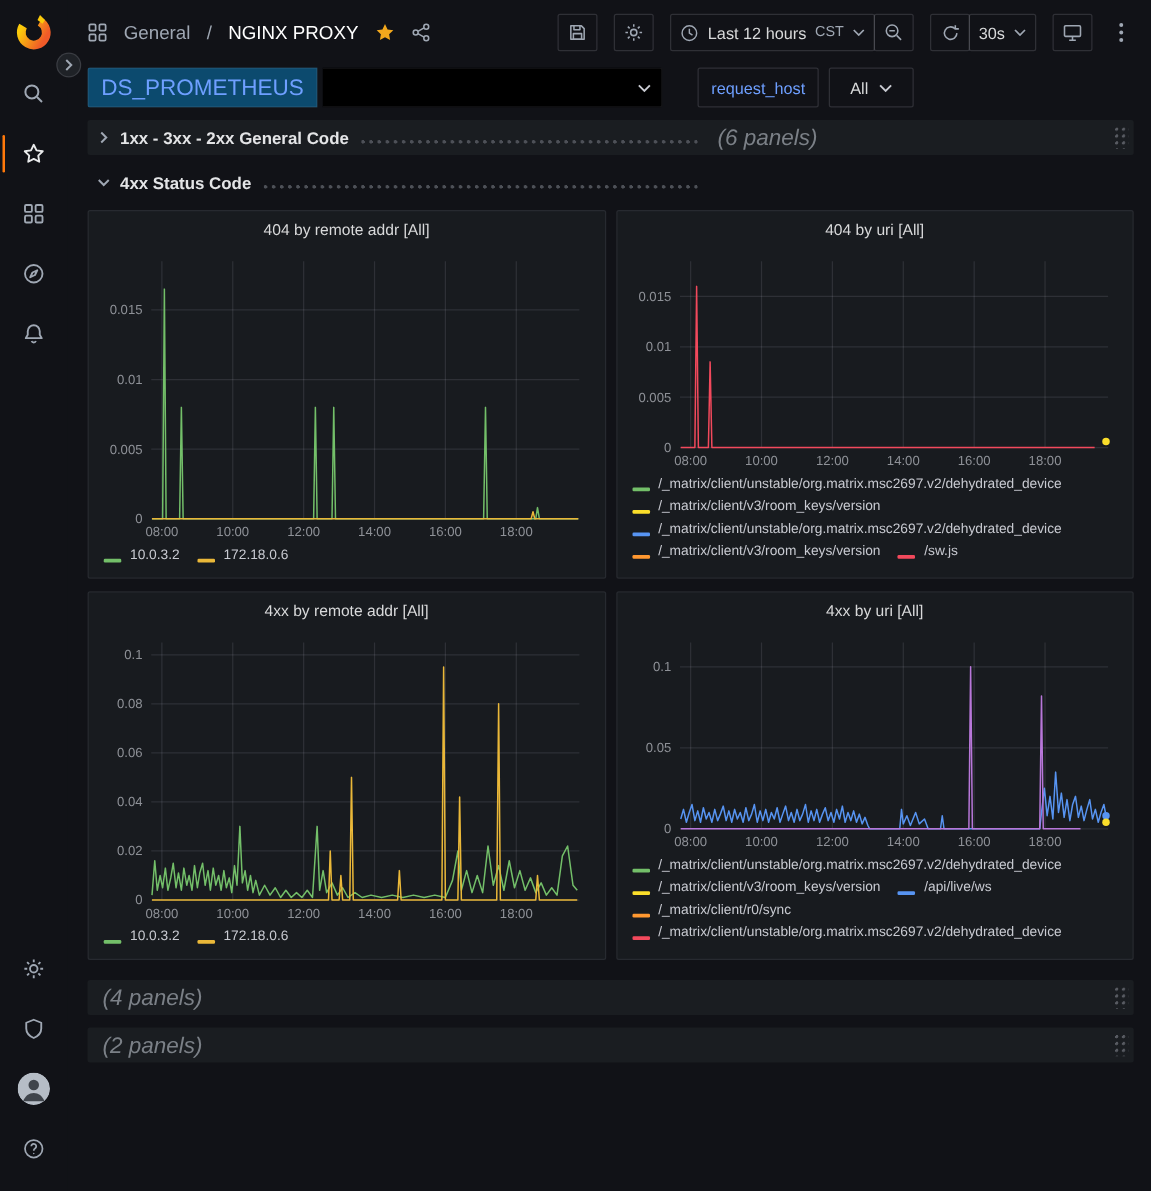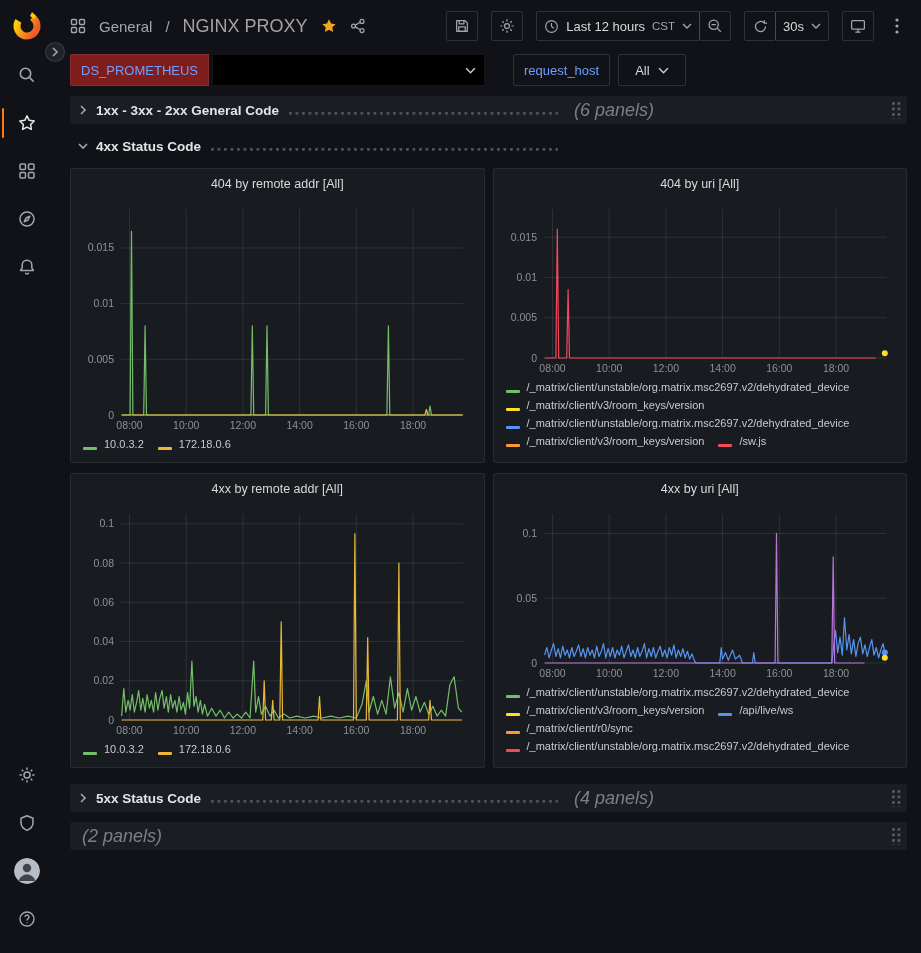--- a/index.html
+++ b/index.html
@@ -16,31 +16,31 @@
   .s-spacer{flex:1}
   .avatar{width:26px;height:26px;border-radius:50%;overflow:hidden}
   .icon{display:block}
 
   
   .main{flex:1;display:flex;flex-direction:column;min-width:0}
   .topbar{height:52px;flex:none;display:flex;align-items:center;padding:0 14px 0 16px;gap:13px}
   .crumb-icon{color:#9fa7b3}
   .crumb-section{color:#9fa7b3;font-size:15px;cursor:pointer}
   .crumb-sep{color:#9fa7b3;font-size:15px}
-  .crumb-title{color:#a3a3a3;font-size:18px;cursor:pointer}
+  .crumb-title{color:#ffffff;font-size:15px;cursor:pointer}
   .tb-spacer{flex:1}
   .tb-btn{height:30px;min-width:32px;padding:0 7px;border:1px solid rgba(204,204,220,.16);border-radius:2px;background:transparent;color:#9fa7b3;display:flex;align-items:center;justify-content:center;gap:7px;cursor:pointer;font-size:13px;white-space:nowrap}
   .tb-btn .txt{color:#d8d9da}
   .tb-group{display:flex}
   .tb-group .tb-btn+.tb-btn{margin-left:-1px}
   .kebab{border:none;min-width:20px;padding:0 2px}
 
   
   .submenu{height:36px;flex:none;display:flex;align-items:center;padding:0 16px;gap:4px}
-  .var-label{height:32px;display:flex;align-items:center;padding:0 10px;background:#7f1d1d;border:1px solid rgba(204,204,220,.10);border-radius:2px 0 0 2px;color:#6e9fff;font-size:13px;cursor:pointer}
+  .var-label{height:32px;display:flex;align-items:center;padding:0 10px;background:#0c4a6e;border:1px solid rgba(204,204,220,.10);border-radius:2px 0 0 2px;color:#6e9fff;font-size:18px;cursor:pointer}
   .var-select{height:32px;width:272px;background:#000;border:1px solid rgba(204,204,220,.10);border-left:none;border-radius:0 2px 2px 0;display:flex;align-items:center;justify-content:flex-end;padding:0 8px;color:#9fa7b3;cursor:pointer}
   .var-label2{height:32px;display:flex;align-items:center;padding:0 10px;border:1px solid rgba(204,204,220,.16);border-radius:2px;color:#6e9fff;margin-left:24px;cursor:pointer}
   .var-value{height:32px;display:flex;align-items:center;gap:8px;padding:0 16px;border:1px solid rgba(204,204,220,.16);border-radius:2px;color:#d8d9da;margin-left:4px;cursor:pointer}
 
   
   .content{flex:1;padding:8px 14px 0 16px;overflow:hidden}
   .rowhdr{height:28px;display:flex;align-items:center;margin-bottom:8px;cursor:pointer;border-radius:2px;padding:0 4px}
   .rowhdr.collapsed{background:#1a1d21}
   .row-left{display:flex;align-items:center;min-width:0;width:492px}
   .chev{color:#9fa7b3;flex:none;width:18px;display:flex;justify-content:center}
@@ -424,29 +424,20 @@
               <span class="li"><span class="sw" style="background:#73bf69"></span>/_matrix/client/unstable/org.matrix.msc2697.v2/dehydrated_device</span>
               <span class="li"><span class="sw" style="background:#fade2a"></span>/_matrix/client/v3/room_keys/version</span>
               <span class="li"><span class="sw" style="background:#5794f2"></span>/api/live/ws</span>
               <span class="li"><span class="sw" style="background:#ff9830"></span>/_matrix/client/r0/sync</span>
               <span class="li"><span class="sw" style="background:#f2495c"></span>/_matrix/client/unstable/org.matrix.msc2697.v2/dehydrated_device</span>
             </div>
         </section>
       </div>
 
       <div class="rowhdr collapsed" style="margin-bottom:10px">
-        <div class="row-left">
-          <span class="chev">
-            <svg width="8" height="10" viewBox="0 0 8 10" fill="none" stroke="currentColor" stroke-width="1.6">
-                <path d="M2 1 l4 4 -4 4"></path>
-              </svg>
-          </span>
-          <span class="row-title">5xx Status Code</span>
-          <span class="leader"></span>
-        </div>
         <span class="count">(4 panels)</span>
         <span class="rspacer"></span>
         <span class="handle"></span>
       </div>
 
       <div class="rowhdr collapsed">
         <span class="count">(2 panels)</span>
         <span class="rspacer"></span>
         <span class="handle"></span>
       </div>

